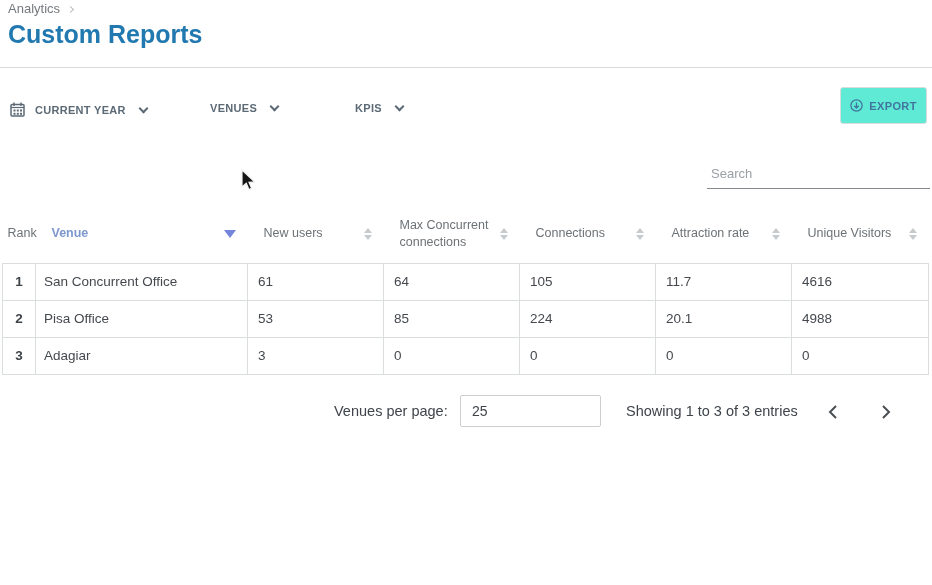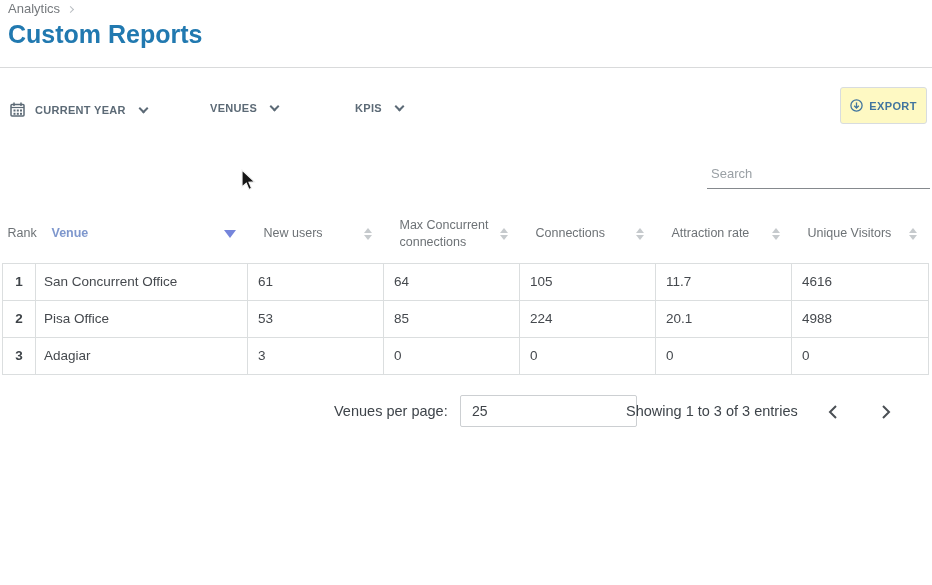--- a/index.html
+++ b/index.html
@@ -17,21 +17,21 @@
   .divider { position:absolute; left:0; top:67px; width:932px; height:1px; background:#d9dadb; }
 
   
   .filter { position:absolute; top:102px; display:flex; align-items:center; gap:10px;
             font-size:11px; font-weight:bold; letter-spacing:.3px; color:#5c6a76; cursor:pointer; }
   .f1 { left:10px; } .f2 { left:210px; } .f3 { left:355px; }
   .chev { width:7px; height:7px; border-right:2px solid #5c6a76; border-bottom:2px solid #5c6a76;
           transform:rotate(45deg); margin-top:-3px; margin-left:4px; }
 
   .export-btn { position:absolute; left:840px; top:87px; width:87px; height:37px;
-                border:1px solid #d8dcdf; border-radius:3px; background:#fef9c3;
+                border:1px solid #d8dcdf; border-radius:3px; background:#5eead4;
                 display:flex; align-items:center; justify-content:center; gap:6px;
                 font-size:11px; font-weight:bold; letter-spacing:.4px; color:#41759f; cursor:pointer; }
 
   
   .search-input { position:absolute; left:707px; top:163px; width:223px; height:26px;
                   border:none; border-bottom:1px solid #85898d; outline:none;
                   font-size:13px; color:#be185d; padding:0 0 4px 4px; background:transparent;
                   font-family:"Liberation Sans", sans-serif; }
   .search-input::placeholder { color:#9aa0a5; }
 
@@ -50,21 +50,21 @@
   .tri-sorted { width:0; height:0; border-left:6px solid transparent; border-right:6px solid transparent;
                 border-top:8px solid #7585db; }
   tbody td { height:37px; border:1px solid #dbdedf; font-size:13.5px; color:#45494e;
              padding-left:10px; vertical-align:middle; background:#fff; }
   tbody td.rank-cell { text-align:center; padding-left:0; font-weight:bold; color:#3f4449; }
   tbody td.venue-cell { padding-left:8px; }
 
   
   .footer { position:absolute; left:0; top:395px; width:932px; height:34px; }
   .perpage-label { position:absolute; left:334px; top:0; line-height:33px; font-size:14.5px; color:#3e444a; }
-  .perpage-input { position:absolute; left:460px; top:0; width:177px; height:32px;
+  .perpage-input { position:absolute; left:460px; top:0; width:141px; height:32px;
                    border:1px solid #cccfd2; border-radius:2px; font-size:14px; color:#3f4449;
                    padding-left:11px; outline:none; font-family:"Liberation Sans", sans-serif; }
   .summary { position:absolute; left:626px; top:0; line-height:33px; font-size:14.5px; color:#3e444a; }
   .page-btn { position:absolute; top:8px; width:16px; height:18px; display:flex; align-items:center;
               justify-content:center; cursor:pointer; background:none; border:none; }
   .prev-btn { left:824px; } .next-btn { left:878px; }
 
   .cursor { position:absolute; left:240px; top:169px; pointer-events:none; }
 </style>
 </head>

